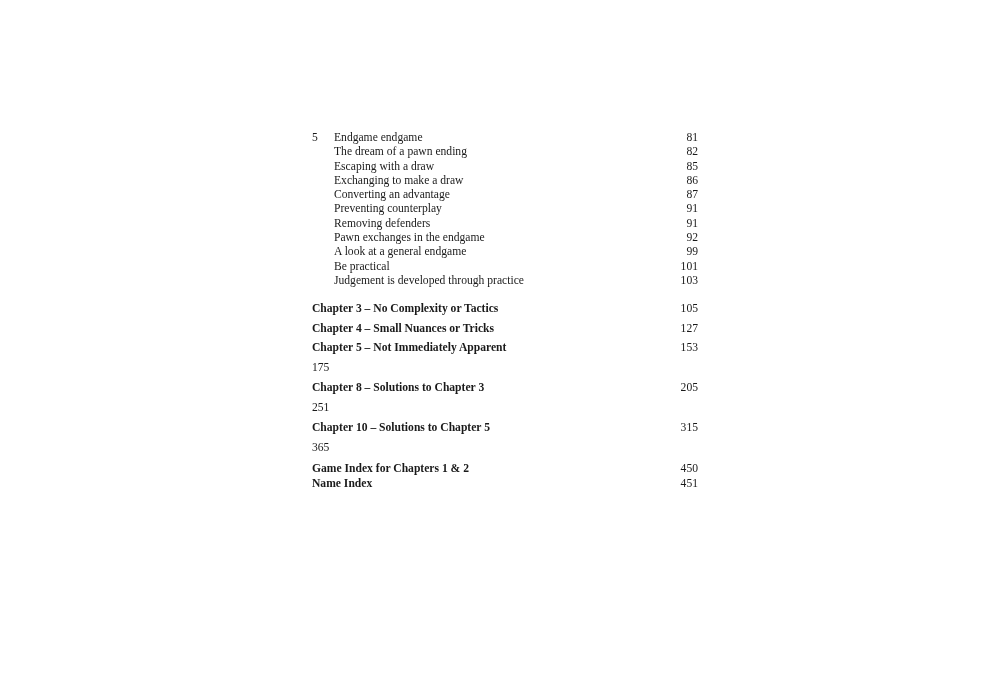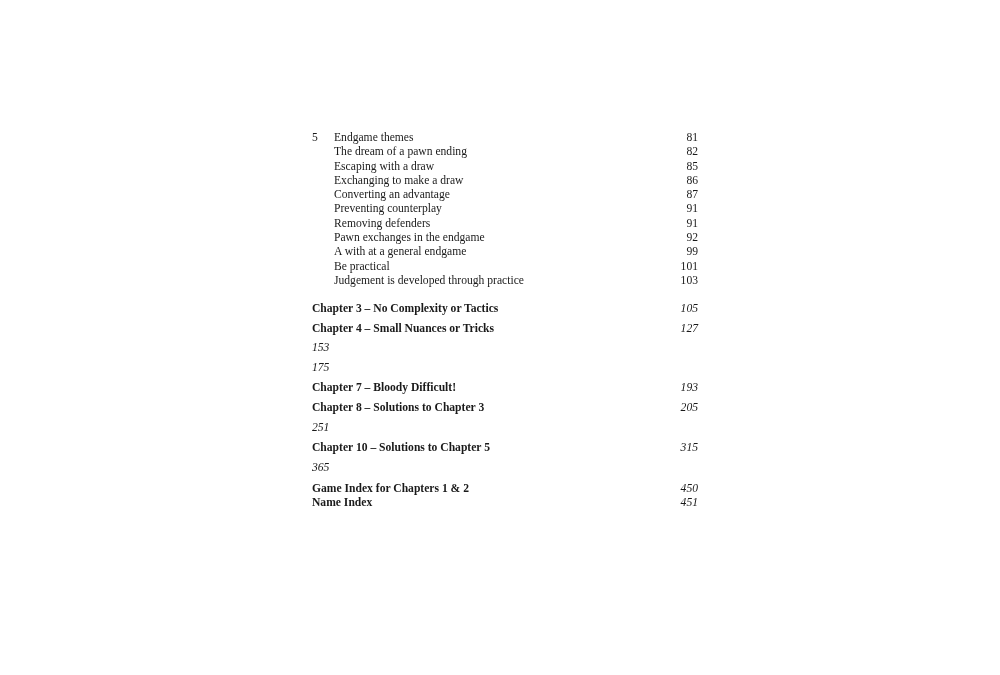--- a/index.html
+++ b/index.html
@@ -43,36 +43,36 @@
     }
     .row .page {
       text-align: left;
     }
     .spacer-a { height: 10.5px; }
     .row.chapter {
       height: 19.85px;
       line-height: 19.85px;
       font-weight: bold;
     }
-    .row.chapter .page, .row.index .page { font-weight: normal; font-style: italic; }
+    .row.chapter .page, .row.index .page { font-weight: normal; }
     .spacer-b { height: 4.5px; }
     .row.index {
       height: 14.6px;
       line-height: 14.6px;
       font-weight: bold;
     }
   </style>
 </head>
 <body>
 
 <div class="toc">
 
   <div class="row sub">
     <span class="num">5</span>
-    <span class="title">Endgame themes</span>
+    <span class="title">Endgame endgame</span>
     <span class="page">81</span>
   </div>
 
   <div class="row sub">
     <span class="title">The dream of a pawn ending</span>
     <span class="page">82</span>
   </div>
   <div class="row sub">
     <span class="title">Escaping with a draw</span>
     <span class="page">85</span>
@@ -91,21 +91,21 @@
   </div>
   <div class="row sub">
     <span class="title">Removing defenders</span>
     <span class="page">91</span>
   </div>
   <div class="row sub">
     <span class="title">Pawn exchanges in the endgame</span>
     <span class="page">92</span>
   </div>
   <div class="row sub">
-    <span class="title">A with at a general endgame</span>
+    <span class="title">A look at a general endgame</span>
     <span class="page">99</span>
   </div>
   <div class="row sub">
     <span class="title">Be practical</span>
     <span class="page">101</span>
   </div>
   <div class="row sub">
     <span class="title">Judgement is developed through practice</span>
     <span class="page">103</span>
   </div>
@@ -114,28 +114,25 @@
 
   <div class="row chapter">
     <span>Chapter 3 – No Complexity or Tactics</span>
     <span class="page">105</span>
   </div>
   <div class="row chapter">
     <span>Chapter 4 – Small Nuances or Tricks</span>
     <span class="page">127</span>
   </div>
   <div class="row chapter">
+    <span>Chapter 5 – Not Immediately Apparent</span>
     <span class="page">153</span>
   </div>
   <div class="row chapter">
     <span class="page">175</span>
-  </div>
-  <div class="row chapter">
-    <span>Chapter 7 – Bloody Difficult!</span>
-    <span class="page">193</span>
   </div>
   <div class="row chapter">
     <span>Chapter 8 – Solutions to Chapter 3</span>
     <span class="page">205</span>
   </div>
   <div class="row chapter">
     <span class="page">251</span>
   </div>
   <div class="row chapter">
     <span>Chapter 10 – Solutions to Chapter 5</span>

